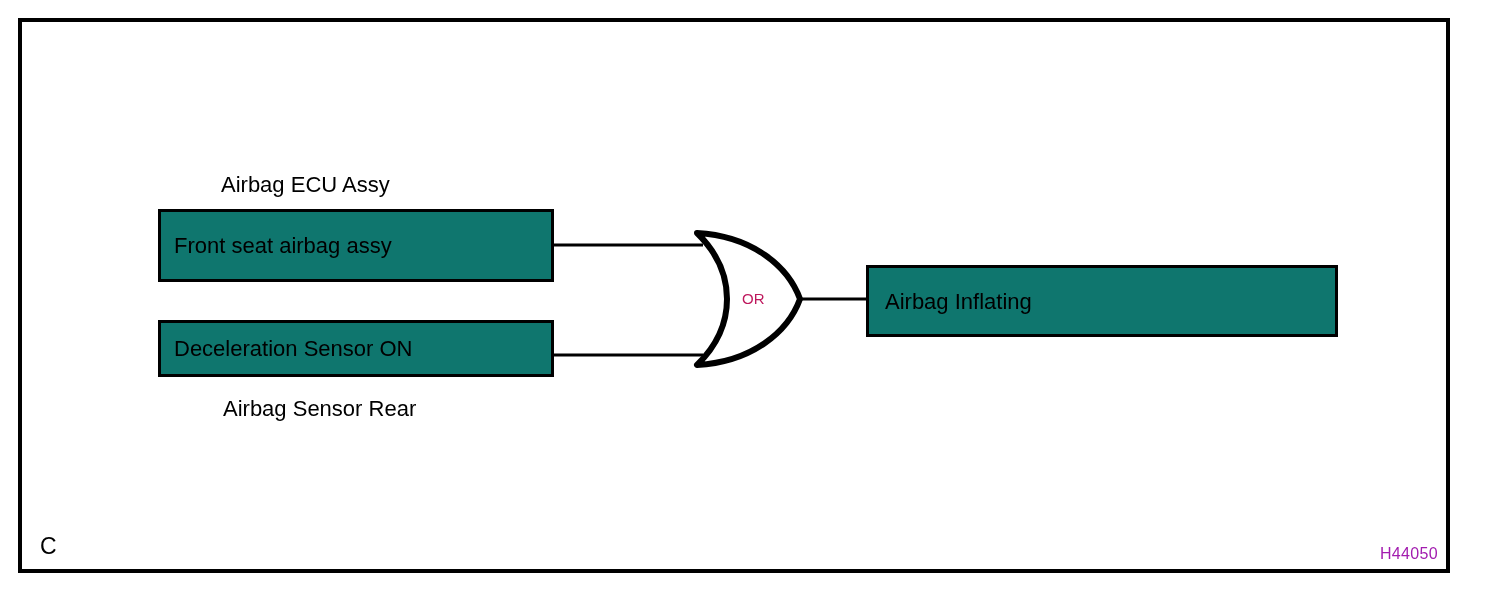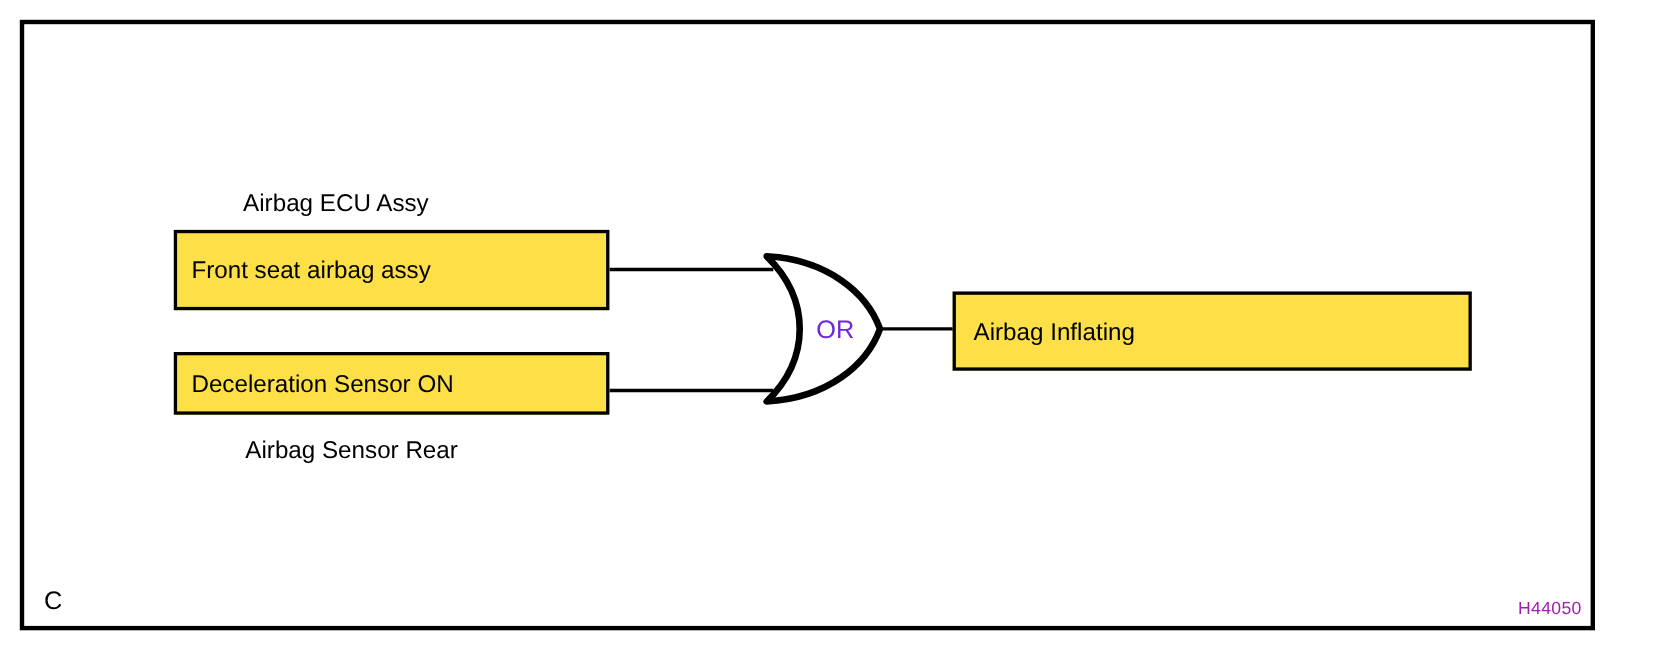--- a/index.html
+++ b/index.html
@@ -28,21 +28,21 @@
     height: 555px;
     border: 4px solid #000000;
     box-sizing: border-box;
     background: #ffffff;
   }
   
   .block {
     position: absolute;
     border: 3px solid #000000;
     box-sizing: border-box;
-    background: #fde047;
+    background: #0f766e;
     display: flex;
     flex-direction: column;
     justify-content: center;
     padding-left: 13px;
     padding-right: 8px;
   }
   .block .line {
     font-size: 22px;
     line-height: 31px;
     white-space: nowrap;
@@ -109,23 +109,23 @@
     left: 0;
     top: 0;
     width: 1504px;
     height: 600px;
     pointer-events: none;
   }
   #or-label {
     position: absolute;
     left: 742px;
     top: 286px;
-    font-size: 23px;
+    font-size: 15px;
     line-height: 26px;
-    color: #6d28d9;
+    color: #be185d;
   }
 </style>
 </head>
 <body>
 
 <div id="figure">
 
   <div id="frame"></div>
 
   <svg id="wiring" viewBox="0 0 1504 600" xmlns="http://www.w3.org/2000/svg">

